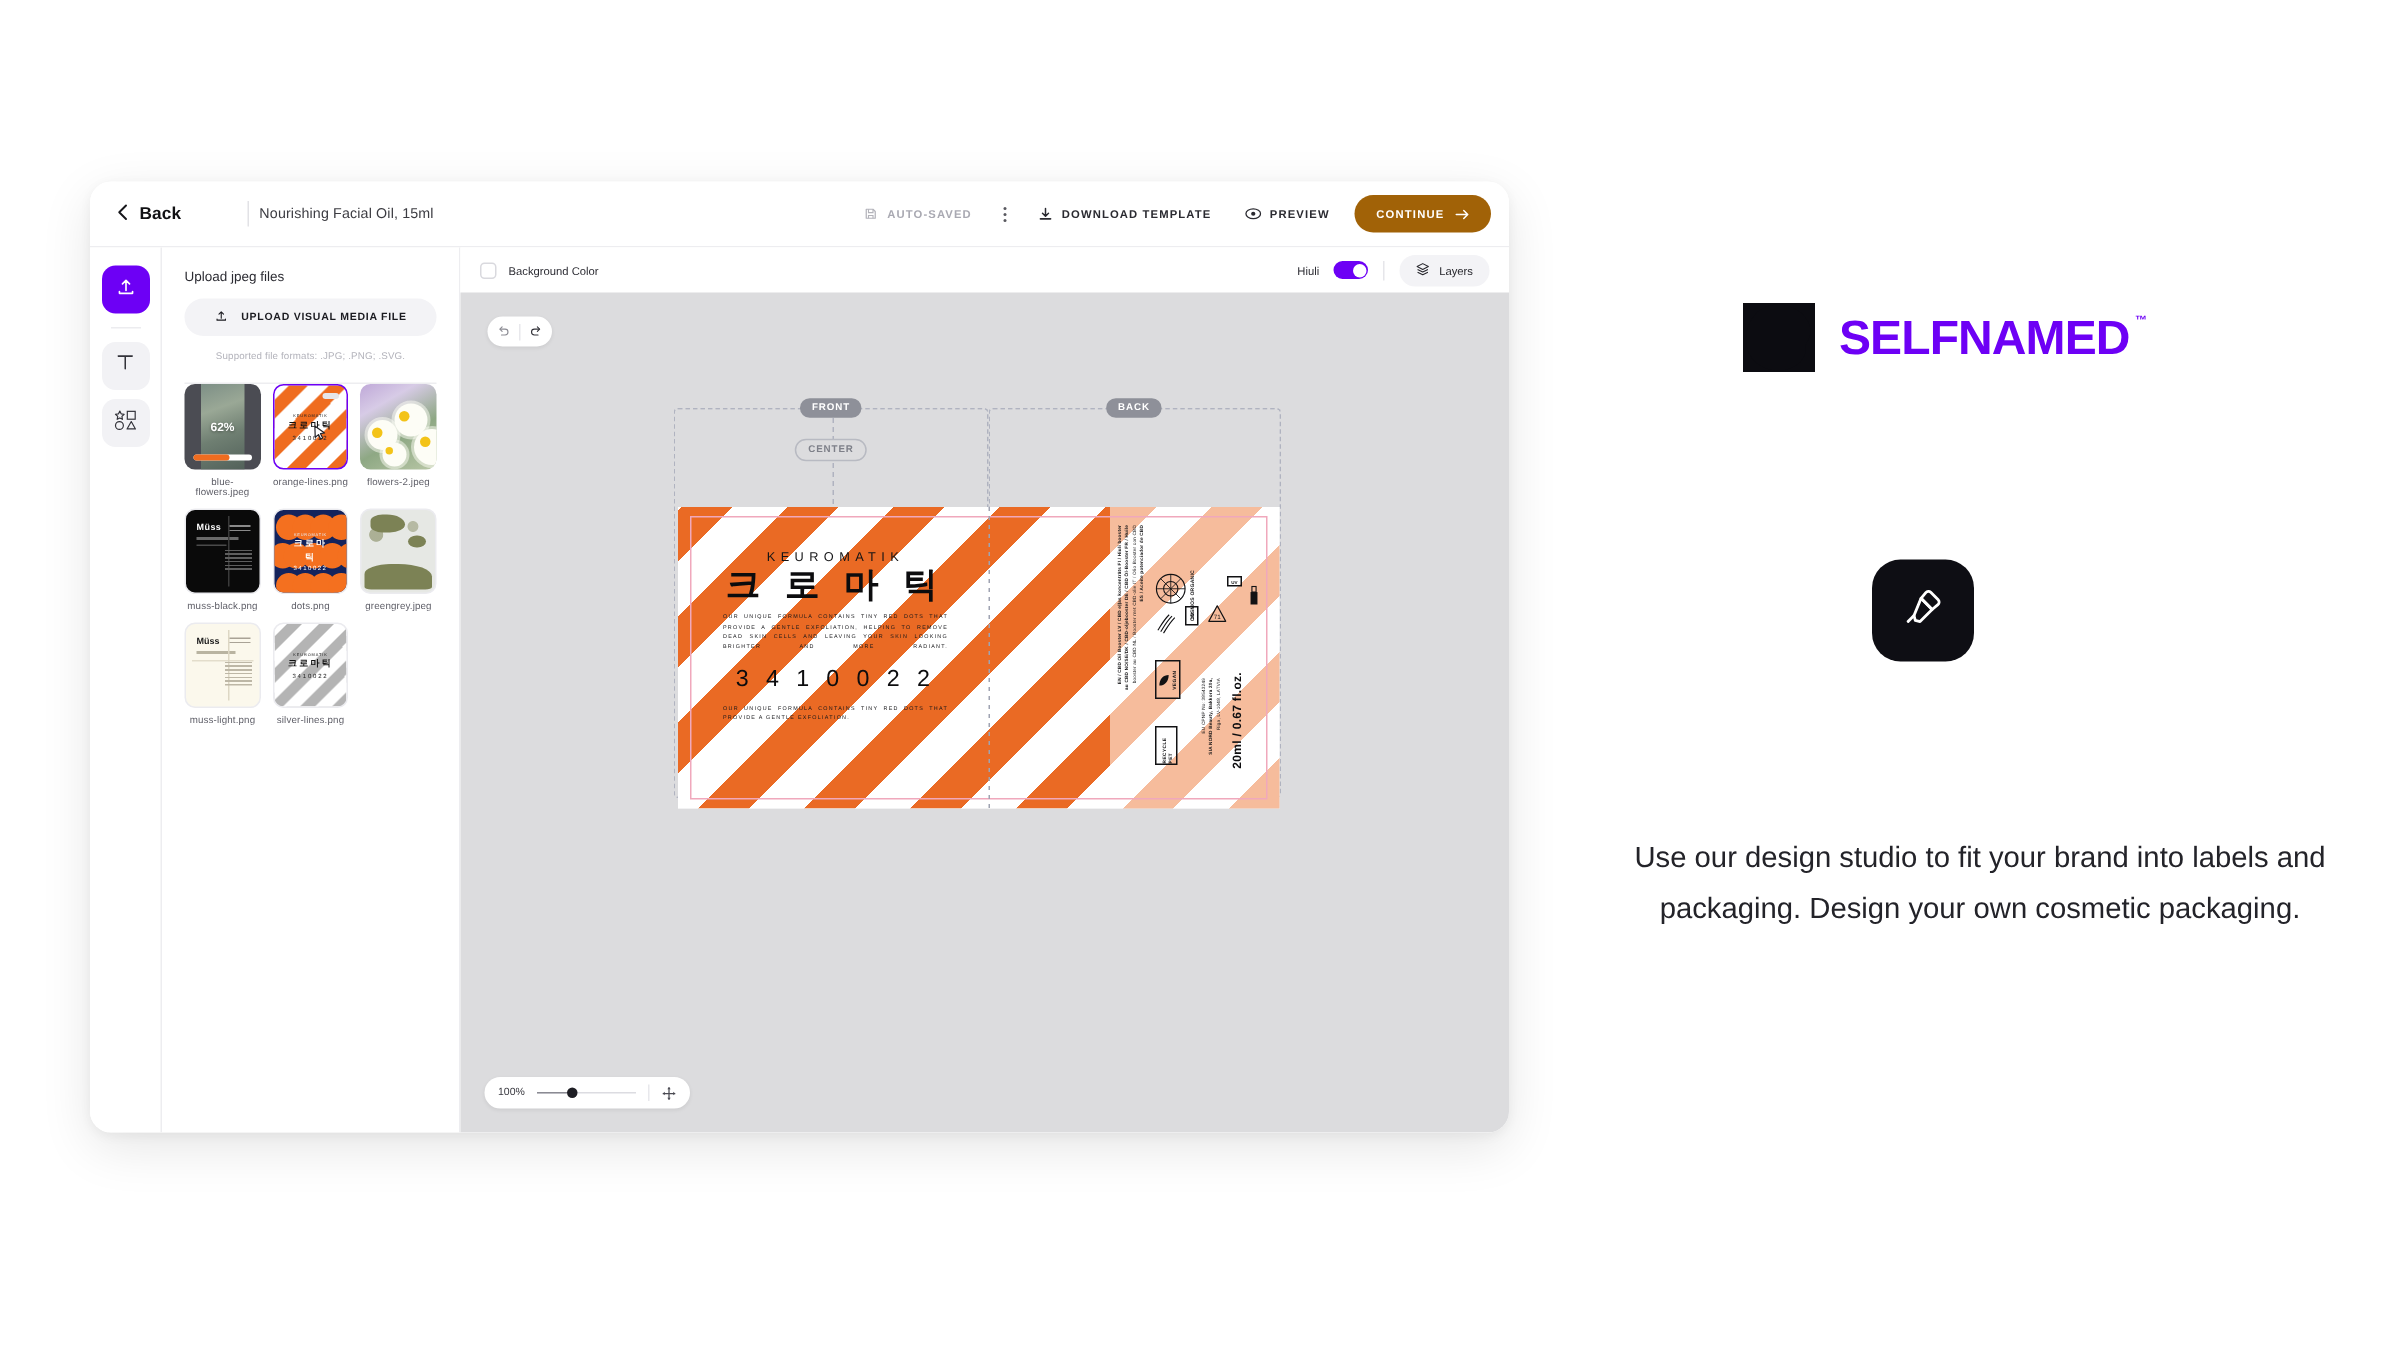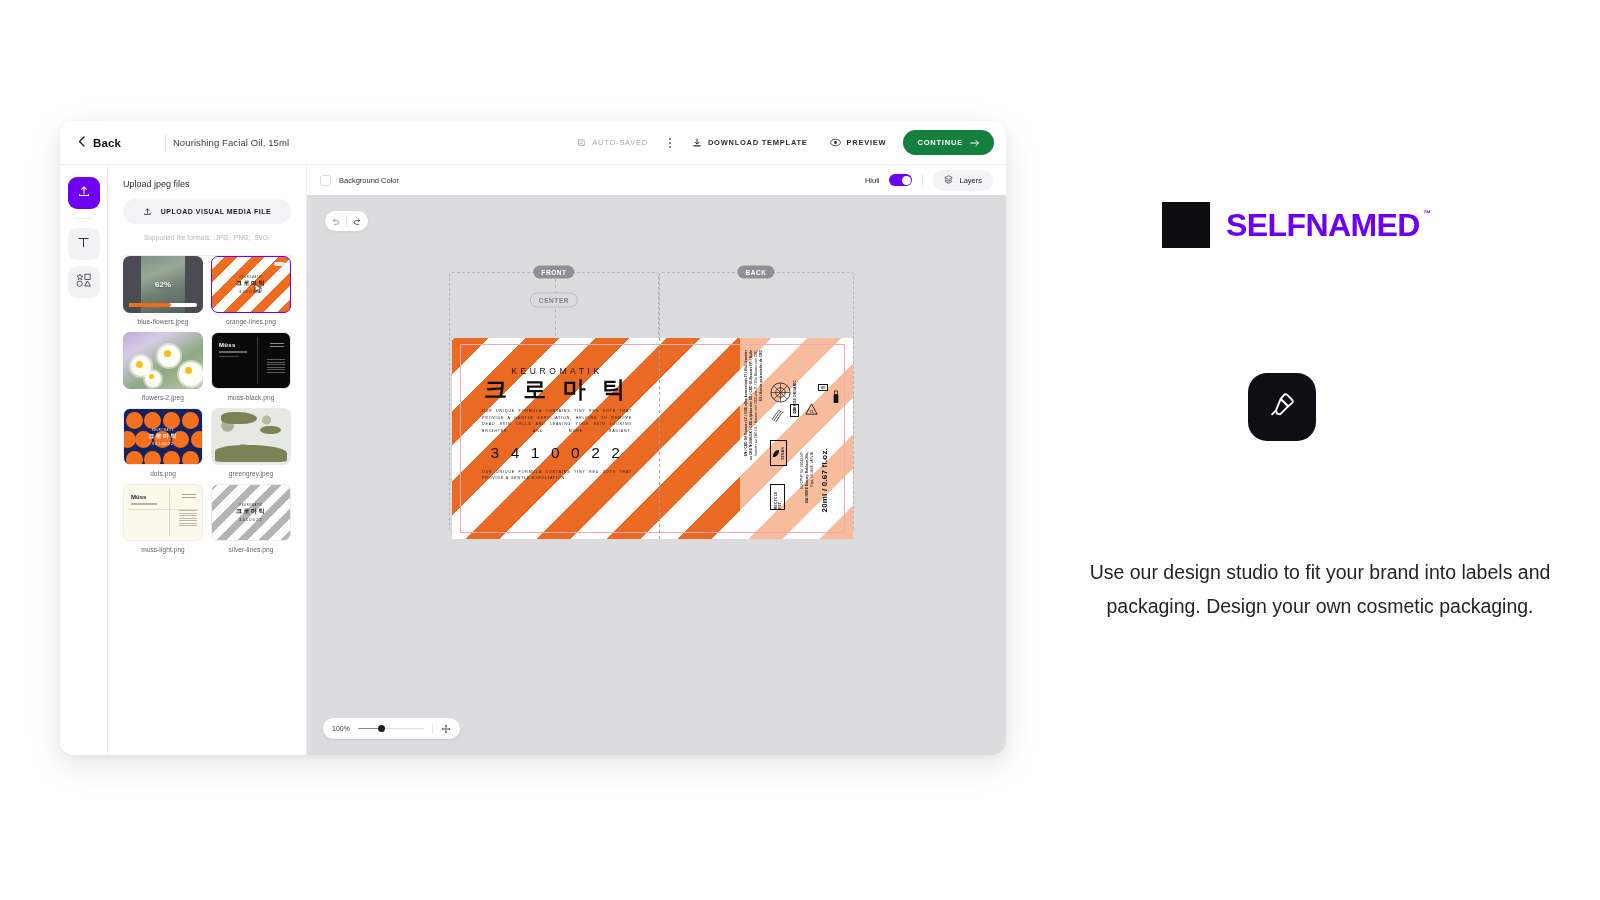--- a/index.html
+++ b/index.html
@@ -33,26 +33,26 @@
   .tb-back .chev { font-size: 13px; color: #16161a; line-height: 1; }
   .tb-back .lbl { font-size: 11.5px; font-weight: 700; color: #111114; letter-spacing: .1px; }
   .tb-div { width: 1px; height: 17px; background: #e2e2e6; margin-left: 44px; }
   .tb-product { font-size: 9.5px; color: #3c3c42; margin-left: 7px; letter-spacing: .1px; }
   .tb-right { margin-left: auto; display: flex; align-items: center; gap: 0; padding-right: 12px; }
   .tb-item {
     display: flex; align-items: center; gap: 6px;
     font-size: 7.5px; font-weight: 700; letter-spacing: .75px;
     color: #2b2b31; padding: 0 11px; cursor: pointer; white-space: nowrap;
   }
-  .tb-item.muted { color: #a9a9b2; font-weight: 400; }
+  .tb-item.muted { color: #a9a9b2; font-weight: 700; }
   .tb-kebab { padding: 0 10px; cursor: pointer; display:flex; flex-direction:column; gap:2px; align-items:center;}
   .tb-kebab i { width: 2px; height: 2px; background: #58585f; border-radius: 50%; display:block; }
   .tb-continue {
     display: flex; align-items: center; gap: 7px;
-    background: #15803d; color: #fff; border-radius: 999px;
+    background: #a16207; color: #fff; border-radius: 999px;
     font-size: 7.5px; font-weight: 700; letter-spacing: .8px;
     padding: 8px 14px; margin-left: 6px; cursor: pointer;
   }
   .ic { display:inline-block; line-height:0; }
 
   
   #rail {
     position: absolute; left: 0; top: 44px; width: 48px; bottom: 0;
     background: #fff; border-right: 1px solid #ededf0;
     display: flex; flex-direction: column; align-items: center; padding-top: 12px; gap: 6px;
@@ -74,21 +74,21 @@
   .panel-h { font-size: 9px; color: #2c2c33; margin-bottom: 10px; }
   .upload-btn {
     height: 25px; border-radius: 999px; background: #f3f3f6;
     display: flex; align-items: center; justify-content: center; gap: 9px;
     font-size: 7px; font-weight: 700; letter-spacing: .5px; color: #1b1b21; cursor: pointer;
   }
   .hint { font-size: 6.5px; color: #b3b3bb; text-align: center; margin-top: 10px; letter-spacing: .1px;}
   .panel-div { height: 1px; background: #ededf0; margin: 14px 0 0 0; }
 
   
-  .grid { display: grid; grid-template-columns: 1fr 1fr; gap: 7px 8px; padding: 0 15px; }
+  .grid { display: grid; grid-template-columns: 1fr 1fr 1fr; gap: 7px 8px; padding: 0 15px; }
   .cell { cursor: pointer; }
   .thumb {
     width: 100%; height: 57px; border-radius: 7px; overflow: hidden; position: relative;
     background: #fff; border: 1px solid #ebebef;
   }
   .cell.selected .thumb { border: 1.5px solid #6d00f5; }
   .cap { font-size: 6.5px; color: #5f5f68; text-align: center; margin-top: 5px; letter-spacing: .1px; }
 
   
   .t-blue { background: #4b4c53; border: none; }

